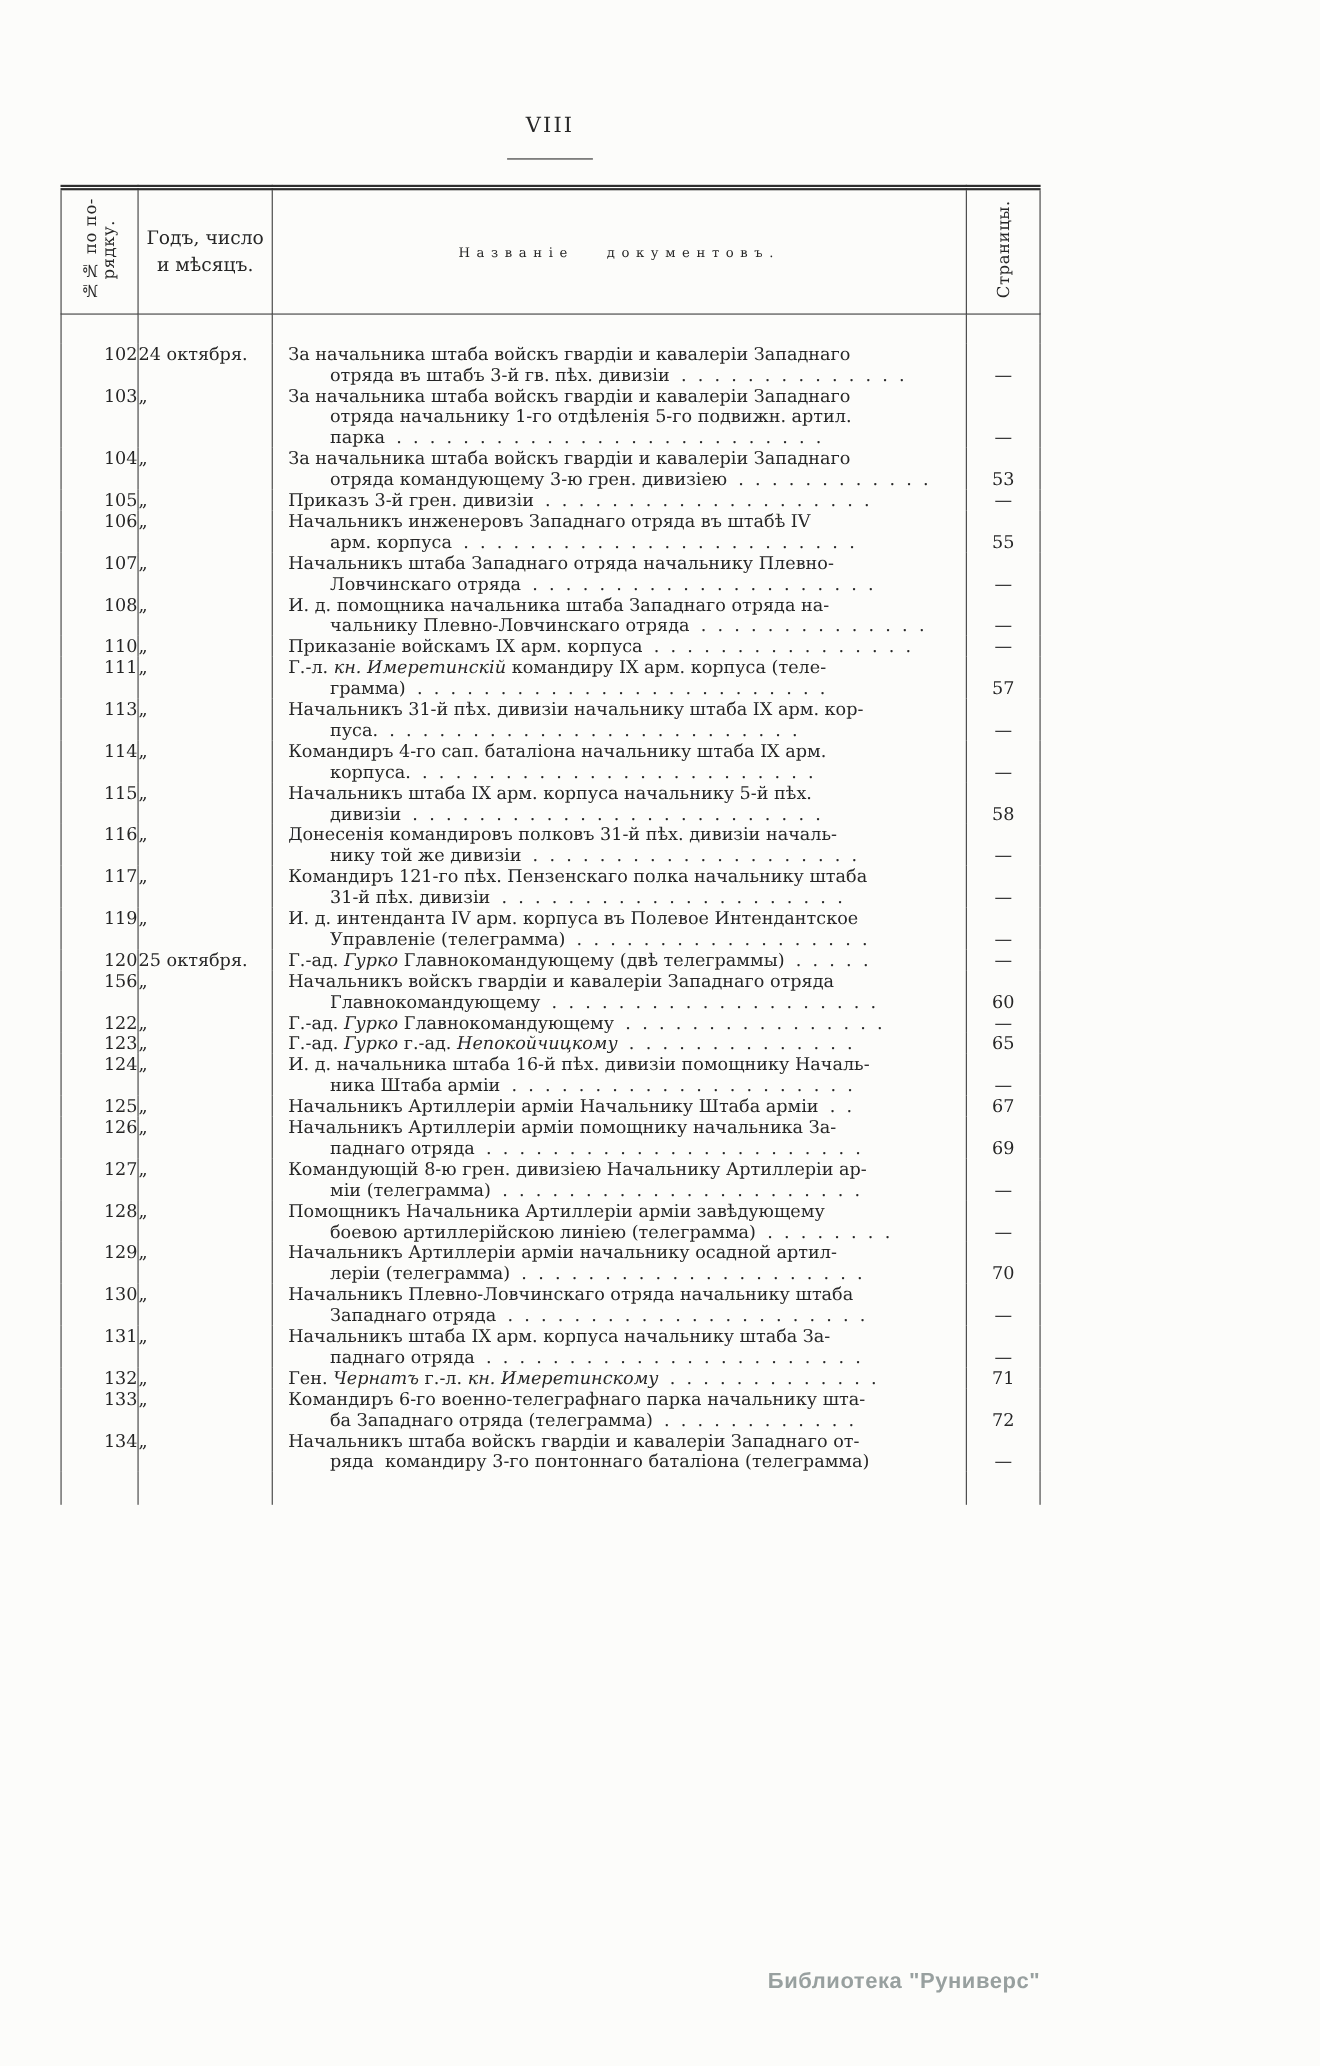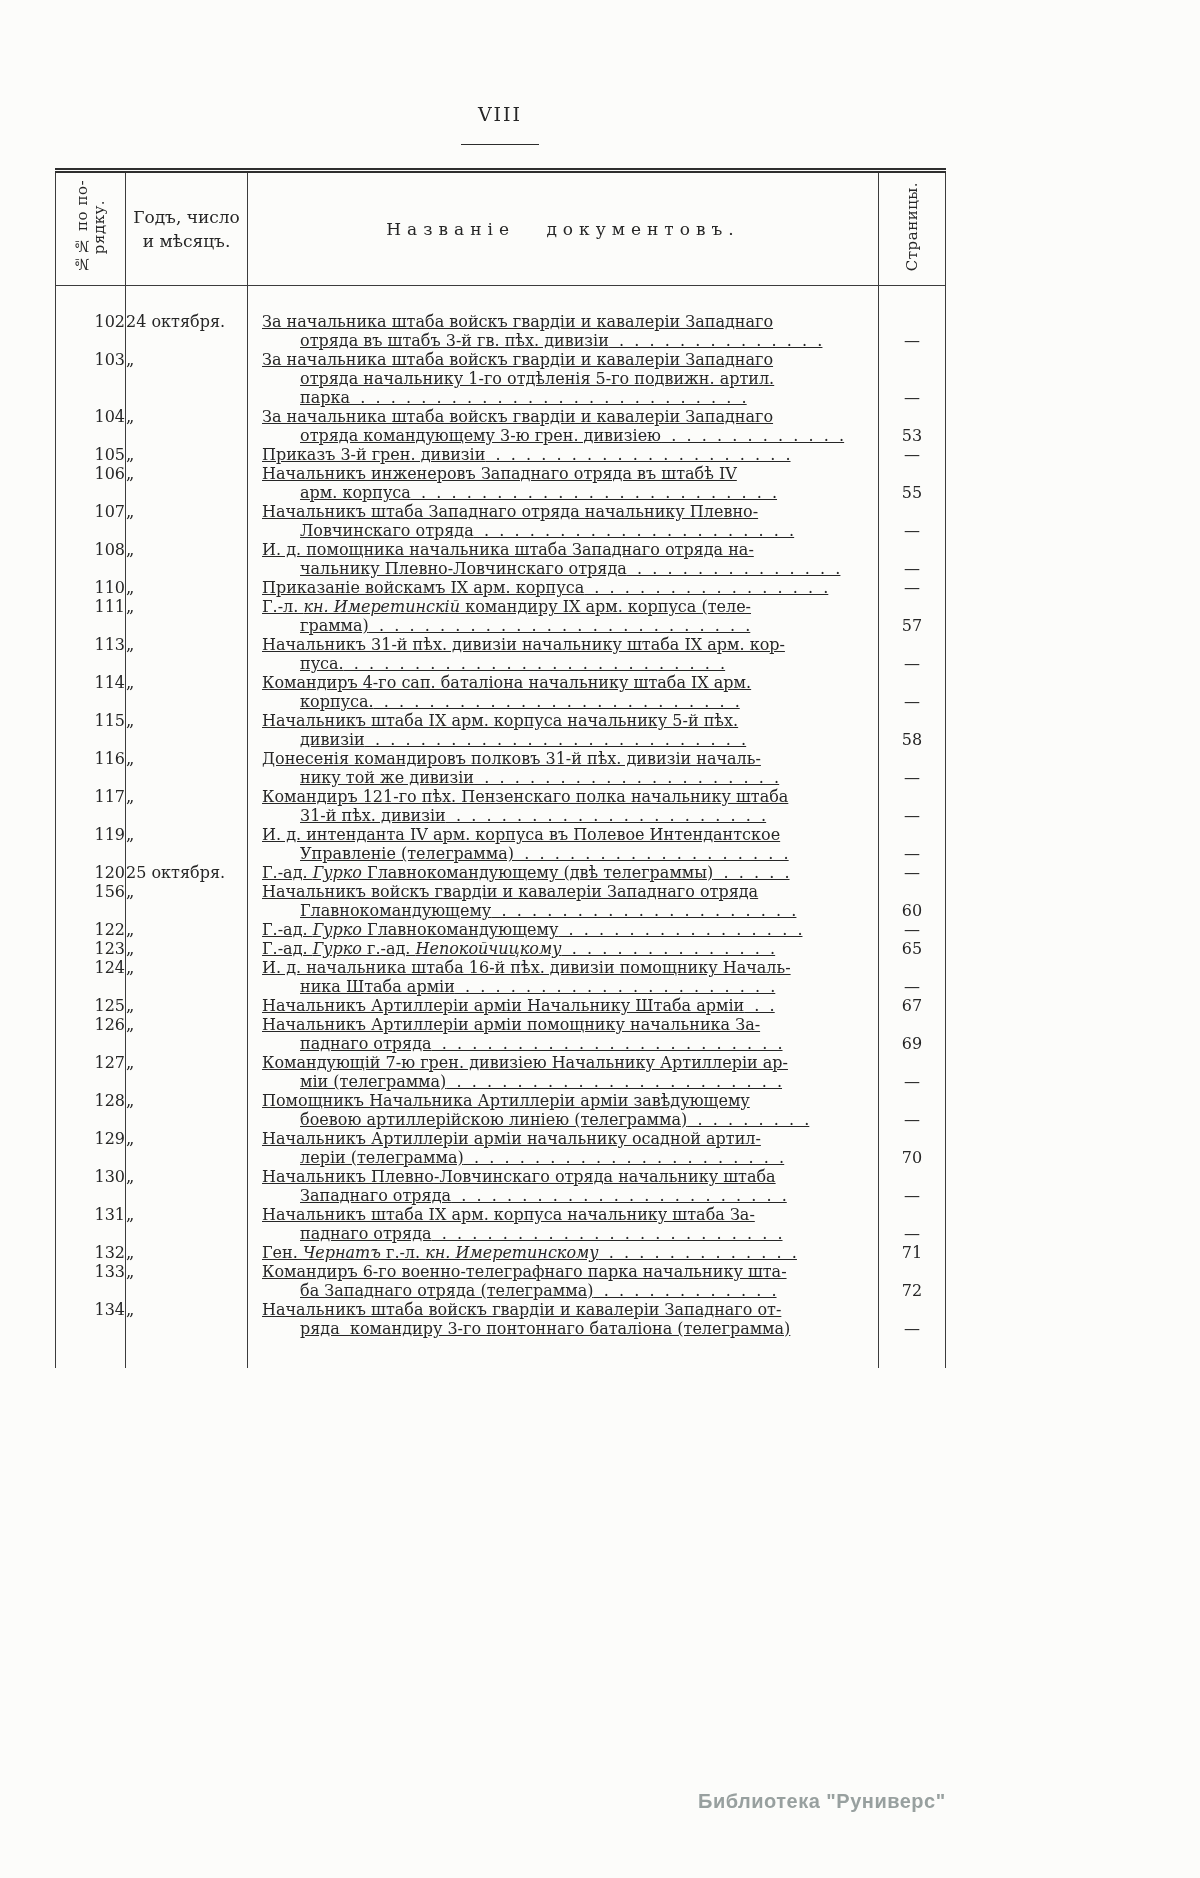--- a/index.html
+++ b/index.html
@@ -53,32 +53,31 @@
     transform:rotate(180deg);
     white-space:pre-line;
     font-size:15px; line-height:17px;
     letter-spacing:0.5px;
   }
   .hdr-date {
     white-space:pre-line;
     font-size:17px; line-height:24px;
   }
   .hdr-title {
-    font-size:17px;
+    font-size:12px;
     letter-spacing:6px;
     word-spacing:20px;
   }
   td.col-num  { text-align:right; }
   td.col-date { }
   td.col-page { text-align:center; vertical-align:bottom; }
   .title-text {
     padding:0 6px 0 52px;
     text-indent:-38px;
     white-space:pre-wrap;
-    text-decoration:underline;
   }
   .title-text i { font-style:italic; }
   tr.spacer-top td { height:26px; }
   tr.spacer-bottom td { height:30px; }
   .watermark {
     position:absolute; left:698px; top:1790px;
     font-family:"Liberation Sans","DejaVu Sans",sans-serif;
     font-weight:bold;
     font-size:20px;
     color:#98a09f;
@@ -343,21 +342,21 @@
       <div class="title-text"><span>Начальникъ Артиллеріи арміи помощнику начальника За-
 паднаго отряда</span>  .  .  .  .  .  .  .  .  .  .  .  .  .  .  .  .  .  .  .  .  .  .  .</div>
     </td>
     <td class="col-page b-r">69</td>
   </tr>
 
   <tr class="toc-row">
     <td class="col-num b-l b-r">127</td>
     <td class="col-date b-r">„</td>
     <td class="col-title b-r">
-      <div class="title-text"><span>Командующій 7-ю грен. дивизіею Начальнику Артиллеріи ар-
+      <div class="title-text"><span>Командующій 8-ю грен. дивизіею Начальнику Артиллеріи ар-
 міи (телеграмма)</span>  .  .  .  .  .  .  .  .  .  .  .  .  .  .  .  .  .  .  .  .  .  .</div>
     </td>
     <td class="col-page b-r">—</td>
   </tr>
 
   <tr class="toc-row">
     <td class="col-num b-l b-r">128</td>
     <td class="col-date b-r">„</td>
     <td class="col-title b-r">
       <div class="title-text"><span>Помощникъ Начальника Артиллеріи арміи завѣдующему

